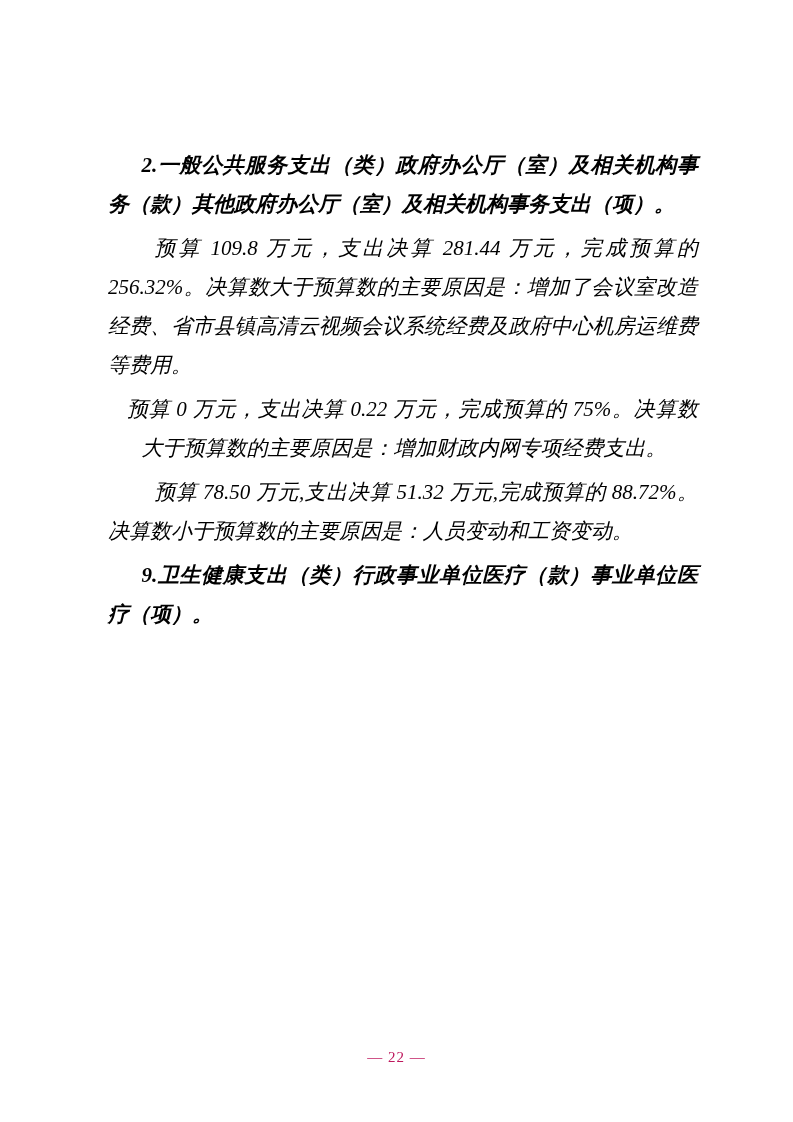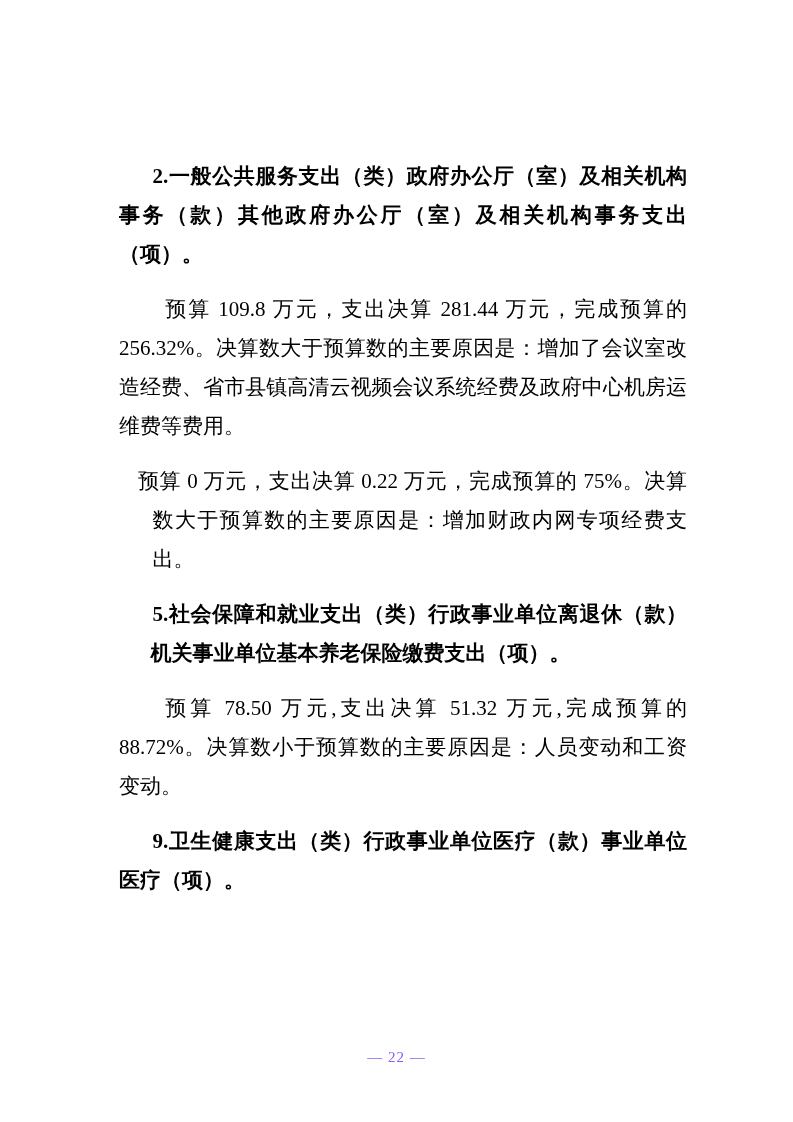--- a/index.html
+++ b/index.html
@@ -19,22 +19,23 @@
   .content {
     position: absolute;
     left: 103px;
     top: 141px;
     width: 600px;
     font-size: 21px;
     line-height: 39px;
     text-align: justify;
   }
   .content p {
-    margin: 16px;
+    margin: 5px;
     padding: 0;
+    font-style: italic;
   }
   .heading {
     font-weight: bold;
     text-indent: 1.6em;
   }
   
   .heading.hang {
     padding-left: 1.5em;
     text-indent: 0.1em;
   }
@@ -47,41 +48,40 @@
     text-indent: -0.7em;
   }
   .footer {
     position: absolute;
     left: 0;
     right: 0;
     bottom: 56px;
     text-align: center;
     font-size: 15px;
     letter-spacing: 1px;
-    color: #8b5cf6;
+    color: #be185d;
   }
 </style>
 </head>
 <body>
 
 <div class="page">
   <main class="content">
 
     <section>
       <p class="heading">2.一般公共服务支出（类）政府办公厅（室）及相关机构事务（款）其他政府办公厅（室）及相关机构事务支出（项）。</p>
       <p class="body">预算 109.8 万元，支出决算 281.44 万元，完成预算的 256.32%。决算数大于预算数的主要原因是：增加了会议室改造经费、省市县镇高清云视频会议系统经费及政府中心机房运维费等费用。</p>
     </section>
 
     <section>
       <p class="body block">预算 0 万元，支出决算 0.22 万元，完成预算的 75%。决算数大于预算数的主要原因是：增加财政内网专项经费支出。</p>
     </section>
 
 
     <section>
-      <p class="heading hang">5.社会保障和就业支出（类）行政事业单位离退休（款）机关事业单位基本养老保险缴费支出（项）。</p>
       <p class="body">预算 78.50 万元,支出决算 51.32 万元,完成预算的 88.72%。决算数小于预算数的主要原因是：人员变动和工资变动。</p>
     </section>
 
 
     <section>
       <p class="heading">9.卫生健康支出（类）行政事业单位医疗（款）事业单位医疗（项）。</p>
     </section>
 
   </main>
 

